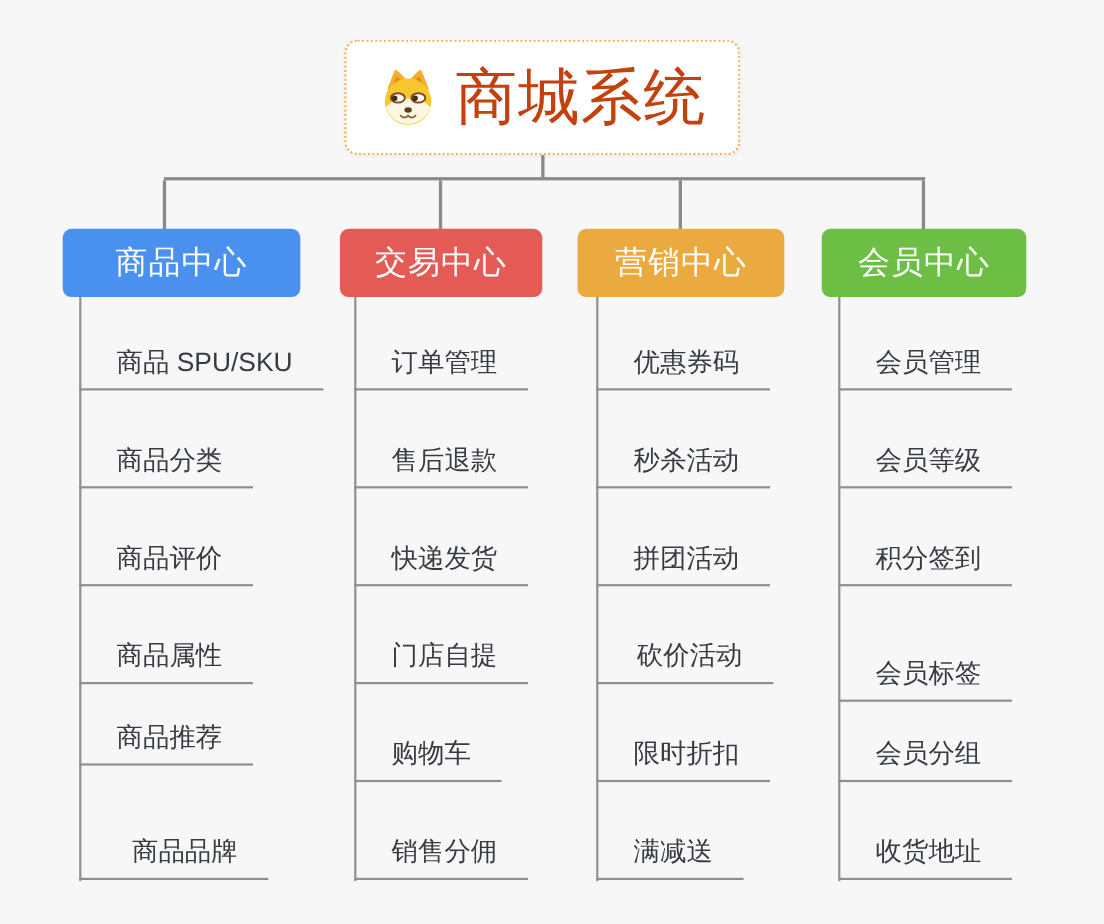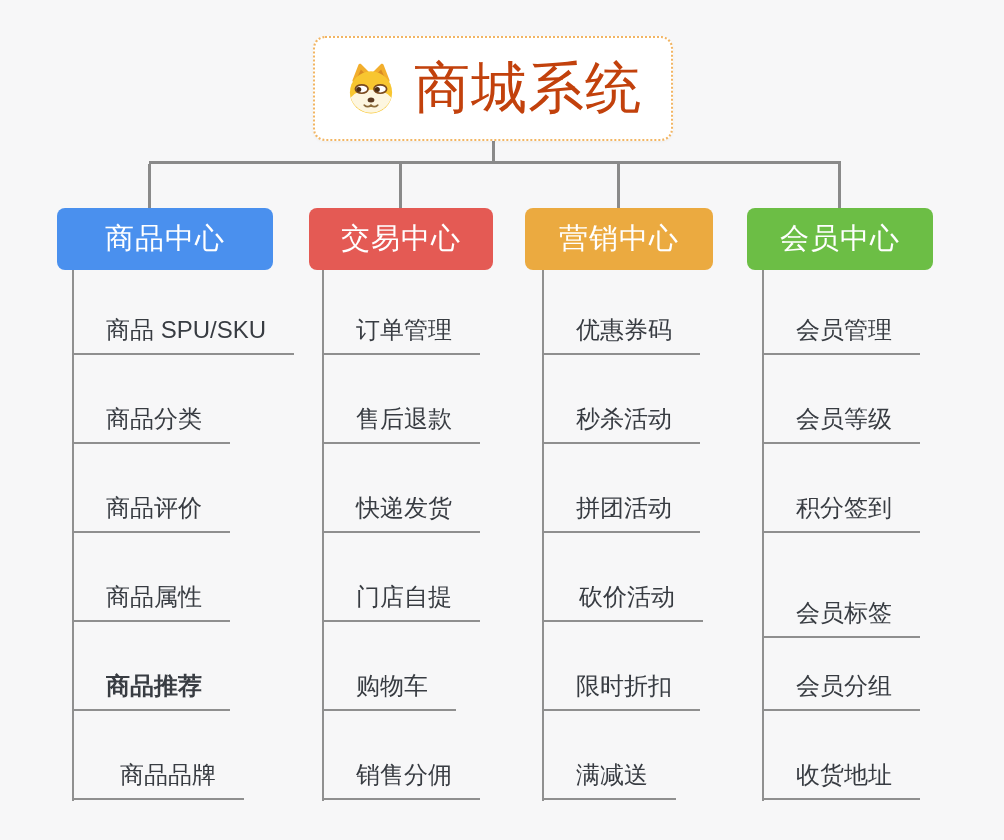--- a/index.html
+++ b/index.html
@@ -100,21 +100,21 @@
 
   <div class="col-line" style="left:72px;"></div>
   <div class="col-line" style="left:322px;"></div>
   <div class="col-line" style="left:542px;"></div>
   <div class="col-line" style="left:762px;"></div>
 
   <div class="sub-item" style="left:72px;top:315px;">商品 SPU/SKU</div>
   <div class="sub-item" style="left:72px;top:404px;">商品分类</div>
   <div class="sub-item" style="left:72px;top:493px;">商品评价</div>
   <div class="sub-item" style="left:72px;top:582px;">商品属性</div>
-  <div class="sub-item" style="left:72px;top:671px;font-weight:bold;">商品推荐</div>
+  <div class="sub-item" style="left:72px;top:656px;">商品推荐</div>
   <div class="sub-item" style="left:72px;top:760px;padding-left:48px;">商品品牌</div>
 
   <div class="sub-item" style="left:322px;top:315px;">订单管理</div>
   <div class="sub-item" style="left:322px;top:404px;">售后退款</div>
   <div class="sub-item" style="left:322px;top:493px;text-align:center;">快递发货</div>
   <div class="sub-item" style="left:322px;top:582px;">门店自提</div>
   <div class="sub-item" style="left:322px;top:671px;">购物车</div>
   <div class="sub-item" style="left:322px;top:760px;">销售分佣</div>
 
   <div class="sub-item" style="left:542px;top:315px;">优惠券码</div>

